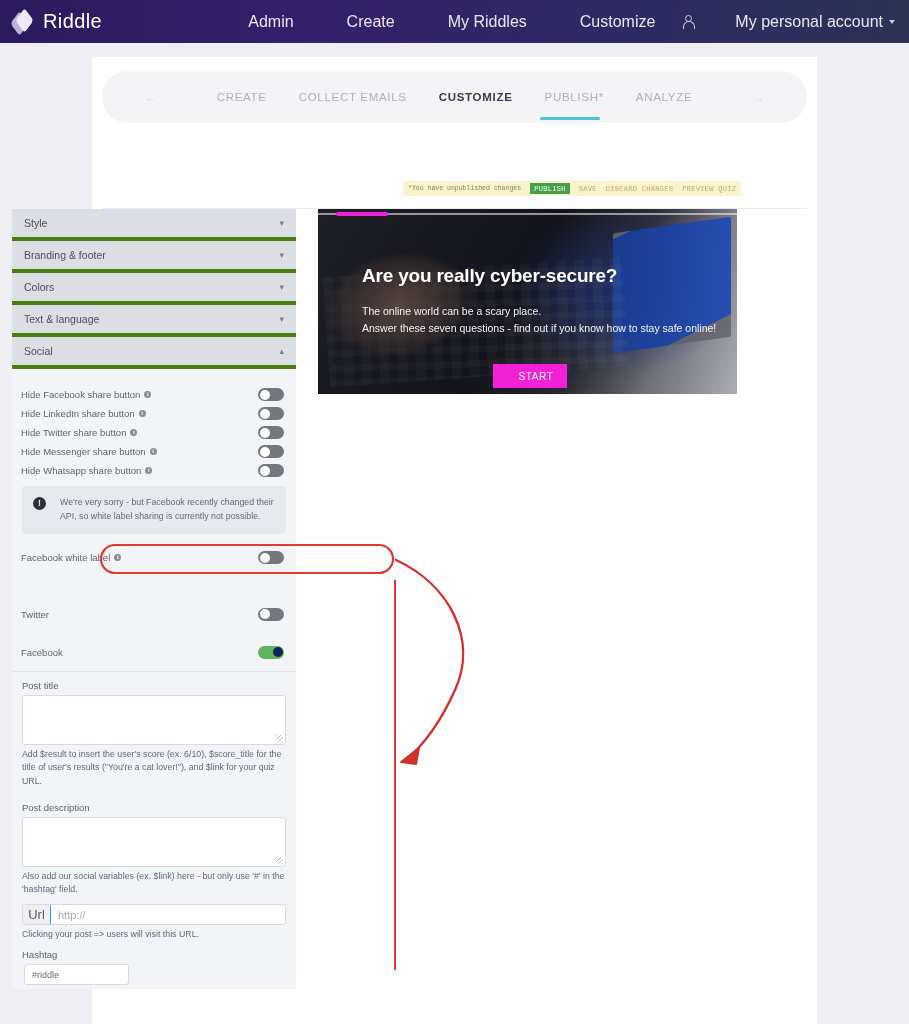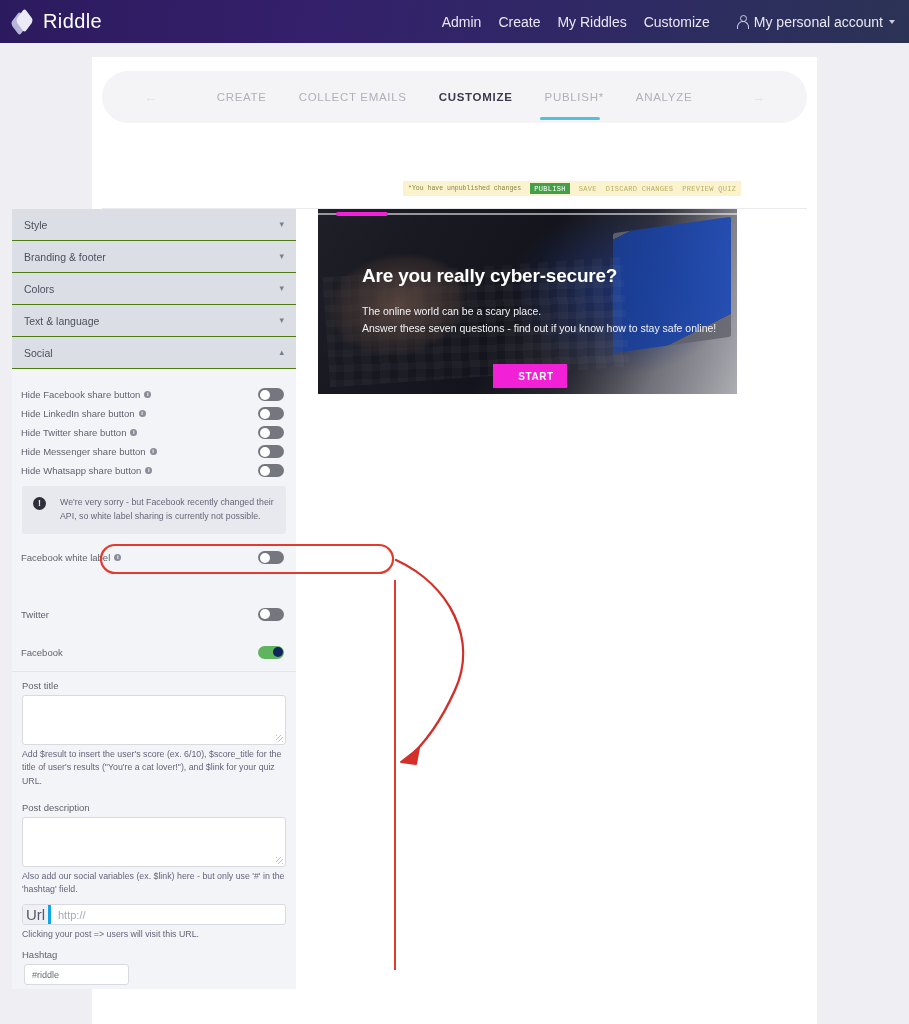--- a/index.html
+++ b/index.html
@@ -20,21 +20,21 @@
   .brand-logo { width: 24px; height: 20px; position: relative; }
   .brand-logo .d1, .brand-logo .d2 {
     position: absolute; width: 15px; height: 15px; background: #d9d6ec;
     border-radius: 3px; transform: rotate(45deg) skew(8deg, 8deg);
   }
   .brand-logo .d1 { left: 0px; top: 4px; background: #b9b4da; }
   .brand-logo .d2 { left: 5px; top: 1px; background: #eceaf6; }
   .brand-name { color: #ffffff; font-size: 20px; letter-spacing: .4px; }
 
   .nav-right { margin-left: auto; display: flex; align-items: center; gap: 17px; margin-right: 14px; }
-  .nav-link { color: #e9e7f3; font-size: 14px; cursor: pointer; white-space: nowrap; }
+  .nav-link { color: #e9e7f3; font-size: 16px; cursor: pointer; white-space: nowrap; margin-left: 36px; }
   .nav-acct { display: flex; align-items: center; gap: 6px; margin-left: 10px; }
   .person-ico { width: 11px; height: 13px; position: relative; flex: none; }
   .person-ico::before { content:""; position:absolute; left:3px; top:0; width:5px; height:5px; border:1.2px solid #cfcbe3; border-radius:50%; }
   .person-ico::after  { content:""; position:absolute; left:0.5px; top:6px; width:10px; height:7px; border:1.2px solid #cfcbe3; border-bottom:none; border-radius:6px 6px 0 0; }
   .caret-dn { width:0;height:0;border-left:3.5px solid transparent;border-right:3.5px solid transparent;border-top:4px solid #cfcbe3; }
 
   
   .page { position: absolute; left: 0; top: 43px; width: 909px; height: 981px; background: #efeff3; }
   .card {
     position: absolute; left: 92px; top: 14px; width: 725px; height: 970px;
@@ -62,21 +62,21 @@
   }
   .pub-warn { font-family: "Liberation Mono", monospace; font-size: 6.5px; color: #8d8449; white-space: nowrap; }
   .pub-publish { font-family:"Liberation Mono", monospace; font-size: 7px; color: #ffffff; background: #43a047; padding: 1.5px 4px; letter-spacing:.3px; cursor:pointer; }
   .pub-act { font-family:"Liberation Mono", monospace; font-size: 7px; color: #b9ae68; letter-spacing:.3px; cursor:pointer; white-space:nowrap; }
 
   .divider { position:absolute; left:10px; top:151px; width:705px; height:1px; background:#e9e9ee; }
 
   
   .sidebar { position: absolute; left: 12px; top: 166px; width: 284px; }
   .acc-row {
-    height: 32px; background: #dcdee5; border-bottom: 1px solid #4d7c0f;
+    height: 32px; background: #dcdee5; border-bottom: 4px solid #4d7c0f;
     display: flex; align-items: center; padding: 3px 12px; cursor: pointer;
   }
   .acc-row .lbl { font-size: 10.5px; color: #4d4f5e; }
   .acc-row .chev { margin-left: auto; color: #7c7f91; font-size: 9px; line-height: 1; }
 
   .panel-body { background: #f3f4f7; padding: 0 0 4px 0; }
 
   .tgl-row { display:flex; align-items:center; height: 19px; padding: 0 12px 0 9px; }
   .tgl-row.tall { height: 38px; }
   .tgl-row .lbl { font-size: 9.5px; color: #60636f; display:flex; align-items:center; gap:4px; }
@@ -105,21 +105,21 @@
     width: 100%; height: 50px; background:#ffffff; border:1px solid #d9dae1; border-radius:3px;
     position: relative;
   }
   .ta::after {
     content:""; position:absolute; right:2px; bottom:2px; width:7px; height:7px;
     background: repeating-linear-gradient(135deg,#bfc1ca 0 1px,transparent 1px 3px);
   }
   .hint { font-size: 8.8px; color:#62657a; line-height:1.5; margin-top:3px; }
 
   .urlrow { display:flex; height:21px; border:1px solid #d9dae1; border-radius:3px; overflow:hidden; background:#fff; }
-  .urlrow .pre { width:28px; background:#f0f0f4; border-right:3px solid #0ea5e9; font-size:15px; color:#555866; display:flex;align-items:center;justify-content:center; }
+  .urlrow .pre { width:28px; background:#f0f0f4; border-right:1px solid #0ea5e9; font-size:13px; color:#555866; display:flex;align-items:center;justify-content:center; }
   .urlrow .val { flex:1; display:flex; align-items:center; padding-left:7px; font-size:11px; color:#a8aab4; }
 
   .hashinput { width:105px; height:21px; border:1px solid #d9dae1; border-radius:3px; background:#fff;
     display:flex;align-items:center;padding-left:7px;font-size:9px;color:#6a6d79; margin-left:2px; }
 
   
   .preview { position: absolute; left: 318px; top: 166px; width: 419px; height: 185px; overflow: hidden; background:#d946ef; }
   .pv-photo { position:absolute; inset:0;
     background:
       radial-gradient(ellipse 160px 120px at 72% 45%, rgba(26,60,160,.85), rgba(0,0,0,0) 70%),
@@ -135,21 +135,21 @@
   .pv-hand { position:absolute; left:12px; top:40px; width:175px; height:130px;
     background: radial-gradient(ellipse 88px 62px at 40% 40%, rgba(168,128,104,.92), rgba(120,88,70,.35) 72%, rgba(0,0,0,0) 82%);
     transform: rotate(-10deg); }
   .pv-shade { position:absolute; inset:0; background:linear-gradient(90deg, rgba(18,18,26,.55) 0%, rgba(18,18,26,.45) 55%, rgba(18,18,26,.18) 100%); }
   .pv-progress-track { position:absolute; left:0; top:4px; width:100%; height:2px; background:rgba(255,255,255,.55); }
   .pv-progress-fill { position:absolute; left:18px; top:3px; width:52px; height:4px; background:#f221d8; border-radius:2px; }
   .pv-title { position:absolute; left:44px; top:56px; font-size:19px; font-weight:bold; color:#ffffff; letter-spacing:-.2px; }
   .pv-sub1 { position:absolute; left:44px; top:96px; font-size:10.5px; color:#f2f2f5; }
   .pv-sub2 { position:absolute; left:44px; top:113px; font-size:10.5px; color:#f2f2f5; }
   .pv-start { position:absolute; left:175px; top:155px; width:74px; height:24px; background:#f221d8;
-    color:#ffffff; font-size:10px; font-weight:bold; letter-spacing:.6px;
+    color:#ffffff; font-size:10px; font-weight:normal; letter-spacing:.6px;
     display:flex; align-items:center; justify-content:center; cursor:pointer;padding-left:12px; }
 
   
   .anno { position:absolute; left:0; top:0; width:909px; height:1024px; pointer-events:none; }
 </style>
 </head>
 <body>
 
 <div class="topnav">
   <div class="brand">

